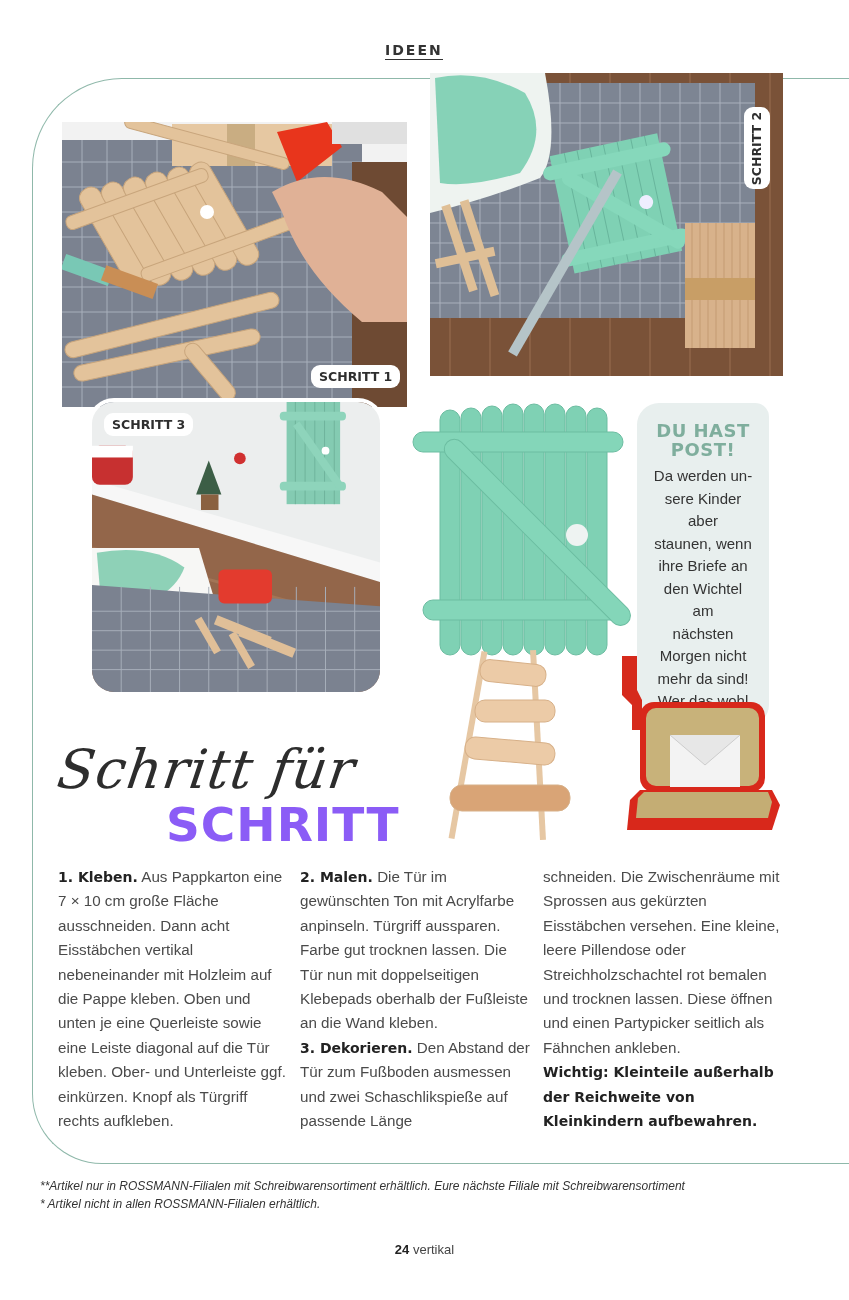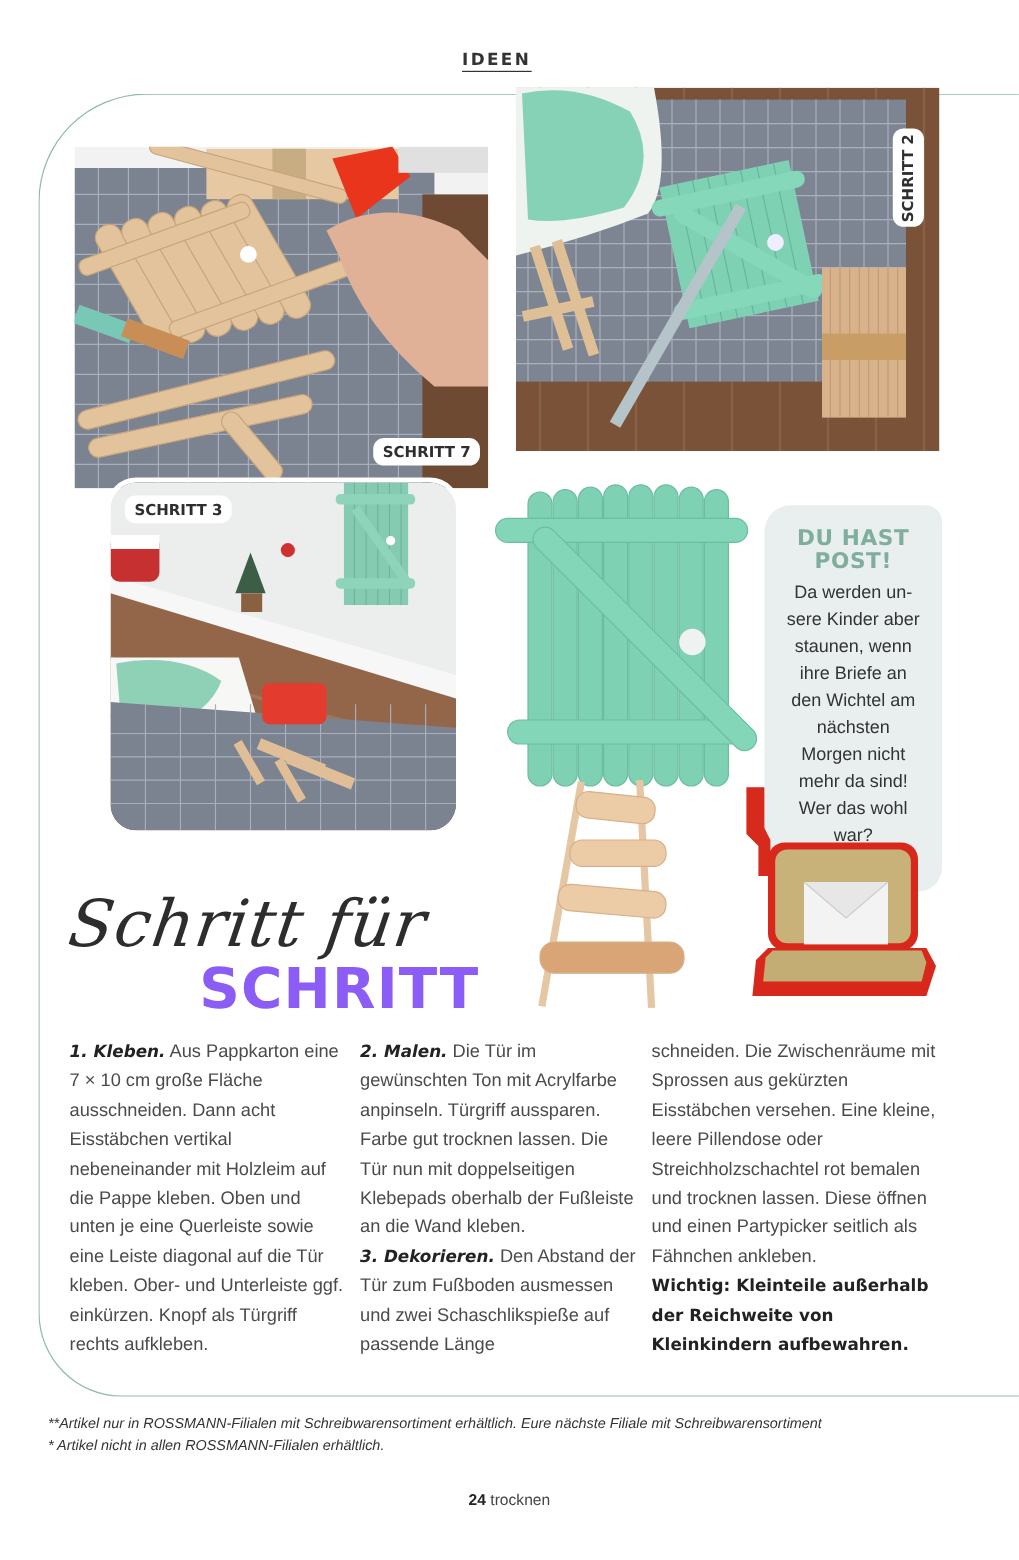--- a/index.html
+++ b/index.html
@@ -35,21 +35,21 @@
     #tag3 { left: 104px; top: 413px; }
     #tag2 {
       left: 744px; top: 107px; width: 26px; height: 82px; padding: 0;
       display: flex; align-items: center; justify-content: center;
     }
     #tag2 span { transform: rotate(-90deg); display: block; white-space: nowrap; }
 
     #door { position: absolute; left: 405px; top: 400px; width: 230px; height: 440px; }
 
     .postbox-card {
-      position: absolute; left: 637px; top: 421px; width: 148px; height: 322px;
+      position: absolute; left: 637px; top: 403px; width: 132px; height: 322px;
       background: #e8efee; border-radius: 22px 14px 20px 28px;
       text-align: center; padding-top: 18px;
     }
     .postbox-title {
       font-family: "DejaVu Sans", sans-serif; font-weight: bold; color: #7fae9d;
       font-size: 18px; line-height: 19px; letter-spacing: 0.5px;
     }
     .postbox-text {
       font-family: "Liberation Sans", sans-serif; font-size: 15px; line-height: 22.5px;
       color: #333; margin-top: 6px; padding: 0 16px; white-space: pre-line;
@@ -66,21 +66,21 @@
       position: absolute; left: 166px; top: 797px;
       font-family: "DejaVu Sans", sans-serif; font-weight: bold; font-size: 47px;
       color: #8b5cf6; letter-spacing: 1px;
     }
 
     .col {
       position: absolute; top: 865px; width: 230px;
       font-family: "Liberation Sans", sans-serif; font-size: 15.2px; line-height: 24.4px;
       color: #4a4a4a;
     }
-    .col b { color: #222; font-family: "DejaVu Sans", sans-serif; font-size: 14px; font-style: italic; }
+    .col b { color: #222; font-family: "DejaVu Sans", sans-serif; font-size: 14px; }
     .col .warn { color: #222; font-weight: bold; font-family: "DejaVu Sans", sans-serif; font-size: 14px; line-height: 24.4px; }
     #col1 { left: 58px; }
     #col2 { left: 300px; }
     #col3 { left: 543px; width: 240px; }
 
     .footnotes {
       position: absolute; left: 40px; top: 1177px; width: 780px;
       font-family: "Liberation Sans", sans-serif; font-style: italic; font-size: 12px;
       line-height: 18px; color: #333;
     }
@@ -124,21 +124,21 @@
       <rect x="140" y="215" width="16" height="70" rx="8" transform="rotate(-40 148 250)"></rect>
     </g>
     <circle cx="145" cy="90" r="7" fill="#fff"></circle>
     <rect x="0" y="140" width="50" height="16" fill="#79c8b5" transform="rotate(20 25 148)"></rect>
     <rect x="40" y="152" width="55" height="16" fill="#c98e55" transform="rotate(20 67 160)"></rect>
     <path d="M215 10 L265 0 L280 25 L235 60 Z" fill="#e8351c"></path>
     <rect x="270" y="0" width="75" height="22" fill="#e0e0e0"></rect>
     <path d="M210 70 Q260 40 320 70 L345 95 L345 200 L300 200 Q240 150 220 90 Z" fill="#e0b196"></path>
   </svg>
 </div>
-<div class="step-tag" id="tag1">SCHRITT 7</div>
+<div class="step-tag" id="tag1">SCHRITT 1</div>
 
 <div class="photo" id="photo2">
   <svg viewBox="0 0 353 303" preserveAspectRatio="none">
     <rect width="353" height="303" fill="#7a5238"></rect>
     <g stroke="#8a6044" stroke-width="2">
         <path d="M20 0V303M60 0V303M100 0V303M140 0V303M180 0V303M220 0V303M260 0V303M300 0V303M340 0V303"></path>
       </g>
     <rect x="0" y="10" width="325" height="235" fill="#7d8593"></rect>
     <g stroke="#aab0bc" stroke-width="1">
       <path d="M0 30H325M0 50H325M0 70H325M0 90H325M0 110H325M0 130H325M0 150H325M0 170H325M0 190H325M0 210H325M0 230H325"></path>
@@ -284,14 +284,14 @@
   <span>schneiden. Die Zwischenräume mit Sprossen aus gekürzten Eisstäbchen versehen. Eine kleine, leere Pillendose oder Streichholzschachtel rot bemalen und trocknen lassen. Diese öffnen und einen Partypicker seitlich als Fähnchen ankleben.</span>
   <div class="warn">Wichtig: Kleinteile außerhalb der Reichweite von Kleinkindern aufbewahren.</div>
 </div>
 
 <div class="footnotes">
   <div>**Artikel nur in ROSSMANN-Filialen mit Schreibwarensortiment erhältlich. Eure nächste Filiale mit Schreibwarensortiment</div>
   <div>*  Artikel nicht in allen ROSSMANN-Filialen erhältlich.</div>
 </div>
 
 <div class="page-footer">
-  <b>24</b> <span>trocknen</span>
+  <b>24</b> <span>vertikal</span>
 </div>
 
 </body></html>

